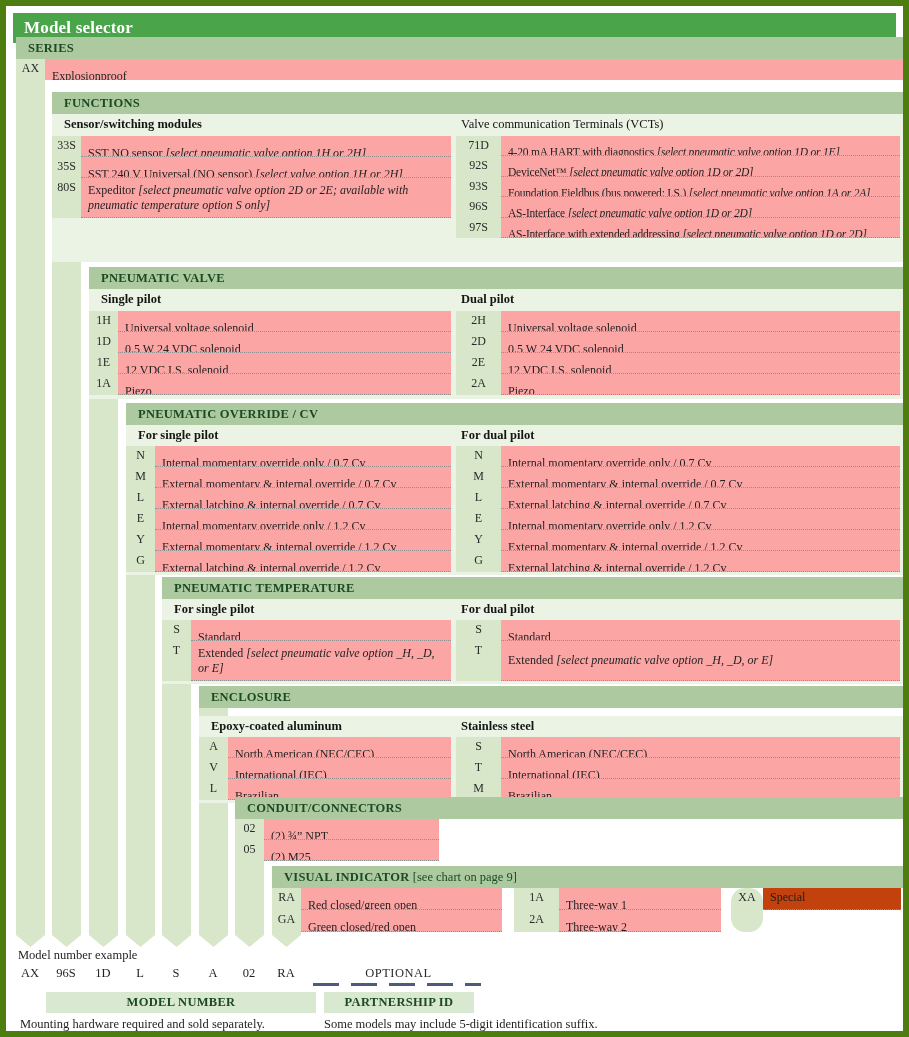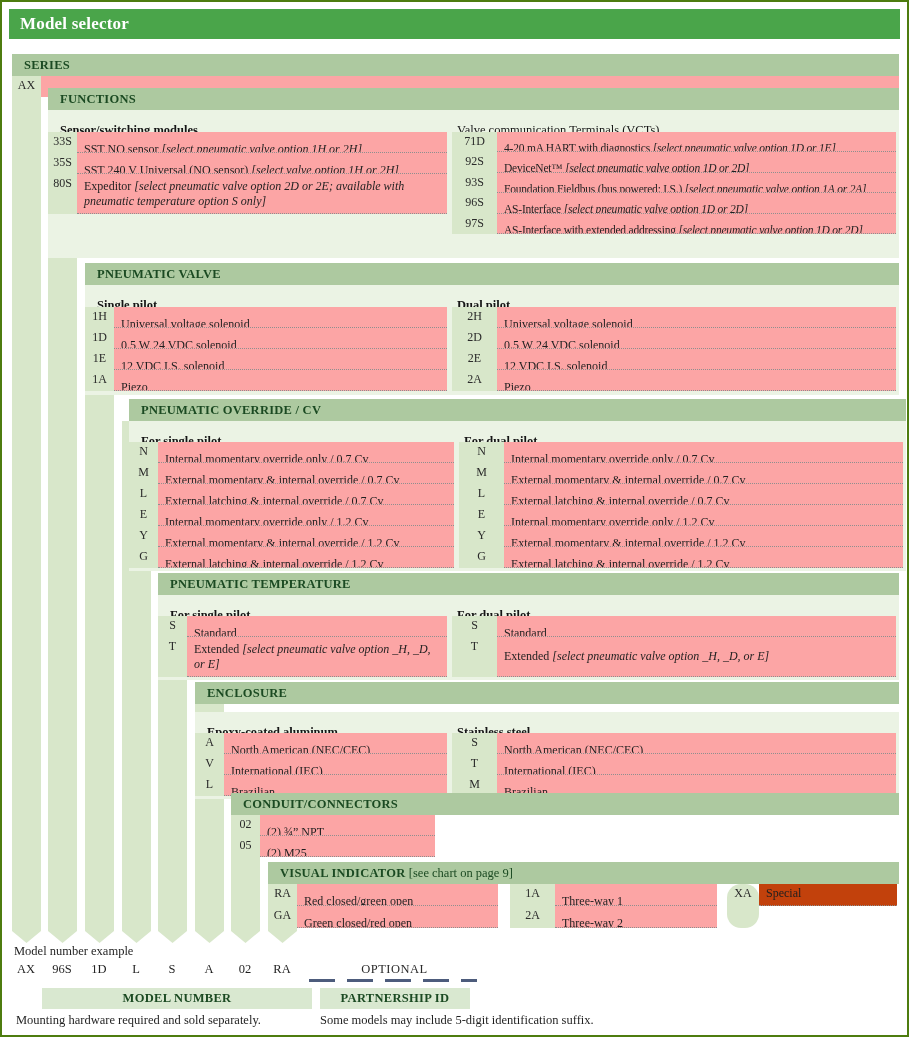--- a/index.html
+++ b/index.html
@@ -1,18 +1,18 @@
 <!DOCTYPE html>
 <html><head>
 <meta charset="utf-8">
 <style>
   html,body{margin:0;padding:0;background:#fff;}
   #page{
     position:relative;width:909px;height:1037px;box-sizing:border-box;
-    border:2px solid #4d7c0f;background:#fff;
+    border:6px solid #4d7c0f;background:#fff;
     font-family:"Liberation Serif","DejaVu Serif",serif;color:#1f1f1f;
     overflow:hidden;
   }
   .abs{position:absolute;}
   
   .banner{
     left:7px;top:7px;right:7px;height:30px;background:#4aa54a;
     color:#fff;font-weight:bold;font-size:17px;box-sizing:border-box;
     padding:5px 0 0 11px;letter-spacing:.2px;
   }
@@ -21,21 +21,21 @@
   .sec-h{
     background:#adc9a0;color:#1b4a22;font-weight:bold;font-size:12.5px;
     height:22px;box-sizing:border-box;padding:4px 0 0 12px;letter-spacing:.25px;
   }
   .sec-h .reg{font-weight:normal;letter-spacing:0;}
   .panel{position:relative;background:#ebf3e4;}
   .panel.plain{background:transparent;}
   .col{position:absolute;top:0;}
   .subh{
     font-weight:bold;font-size:12.5px;color:#151515;height:21px;
-    box-sizing:border-box;padding:13px 0 0 12px;
+    box-sizing:border-box;padding:3px 0 0 12px;
   }
   .subh.sub22{height:22px;}
   .subh.pl5{padding-left:5px;}
   .subh.reg{font-weight:normal;}
   
   .row{display:flex;height:21px;box-sizing:border-box;}
   .row.h20{height:20.4px;}
   .row.h22{height:22px;}
   .row.wrap{height:40px;}
   .code{
@@ -88,21 +88,21 @@
 
   <div class="strip" style="left:10px;top:62px;height:879px;"></div>
   <div class="strip" style="left:46px;top:108px;height:833px;"></div>
   <div class="strip" style="left:83px;top:283px;height:658px;"></div>
   <div class="strip" style="left:120px;top:419px;height:522px;"></div>
   <div class="strip" style="left:156px;top:593px;height:348px;"></div>
   <div class="strip" style="left:193px;top:702px;height:239px;"></div>
   <div class="strip" style="left:229px;top:813px;height:128px;"></div>
   <div class="strip" style="left:266px;top:882px;height:59px;"></div>
 
-  <div class="sec" style="left:10px;top:52px;width:887px;font-family:Liberation Serif, serif;">
+  <div class="sec" style="left:10px;top:31px;width:887px;font-family:Liberation Serif, serif;">
     <div class="sec-h">SERIES</div>
     <div class="panel plain nodot">
         <div class="row">
           <span class="code">AX</span>
           <span class="desc"><span class="dt"><span>Explosionproof</span></span></span>
         </div>
       </div>
   </div>
 
   <div class="sec" style="left:46px;top:86px;width:851px;">
@@ -196,21 +196,21 @@
             </div>
             <div class="row">
               <span class="code">2A</span>
               <span class="desc"><span class="dt"><span>Piezo</span></span></span>
             </div>
           </div>
       </div>
     </div>
   </div>
 
-  <div class="sec" style="left:120px;top:397px;width:777px;margin-left:7px;">
+  <div class="sec" style="left:120px;top:397px;width:777px;">
     <div class="sec-h">PNEUMATIC OVERRIDE / CV</div>
     <div class="panel" style="height:150px;">
       <div class="col" style="left:0;width:325px;">
         <div class="subh">For single pilot</div>
         <div>
             <div class="row">
               <span class="code">N</span>
               <span class="desc"><span class="dt"><span>Internal momentary override only / 0.7 Cv</span></span></span>
             </div>
             <div class="row">

